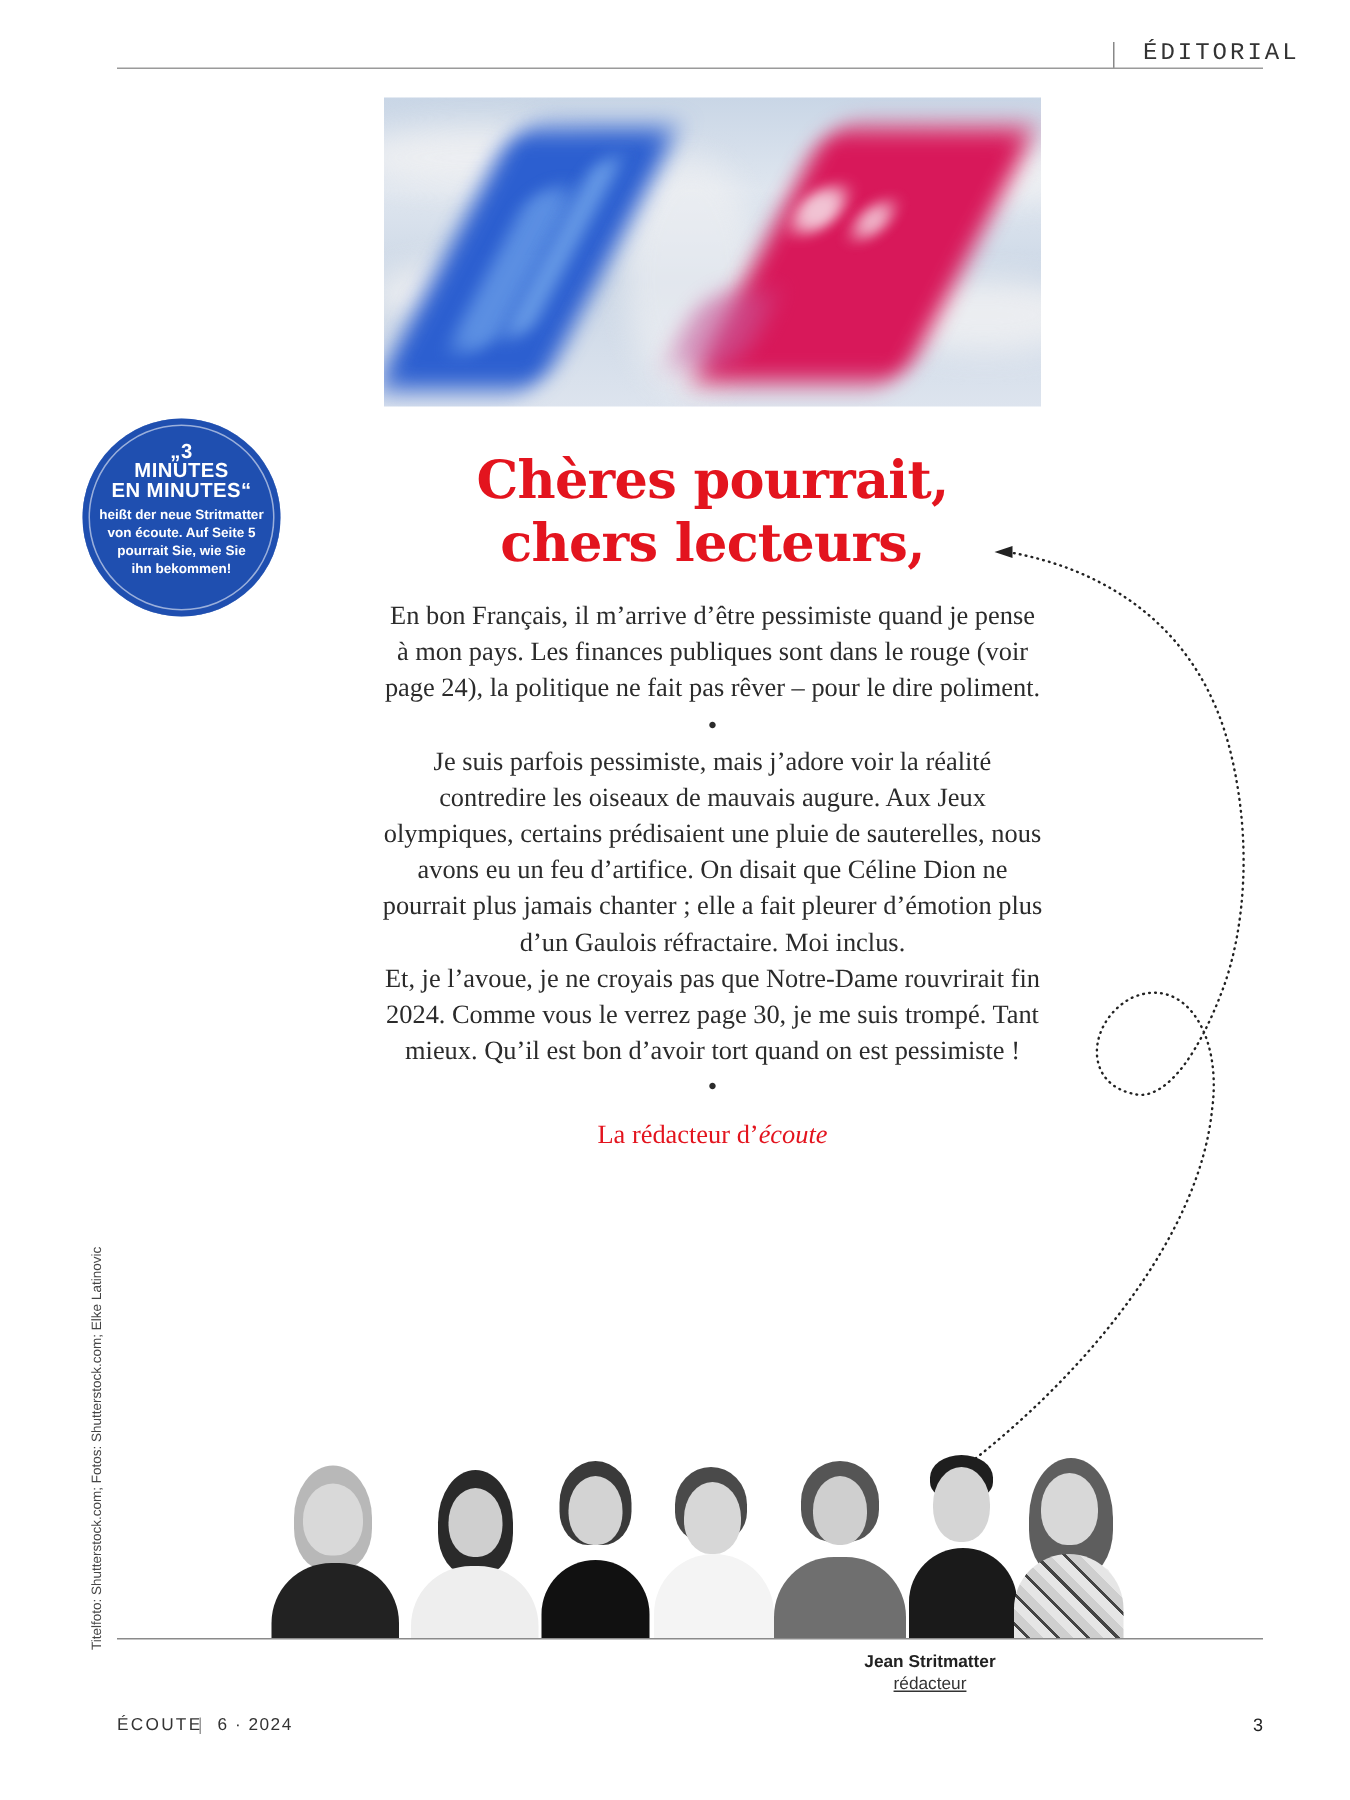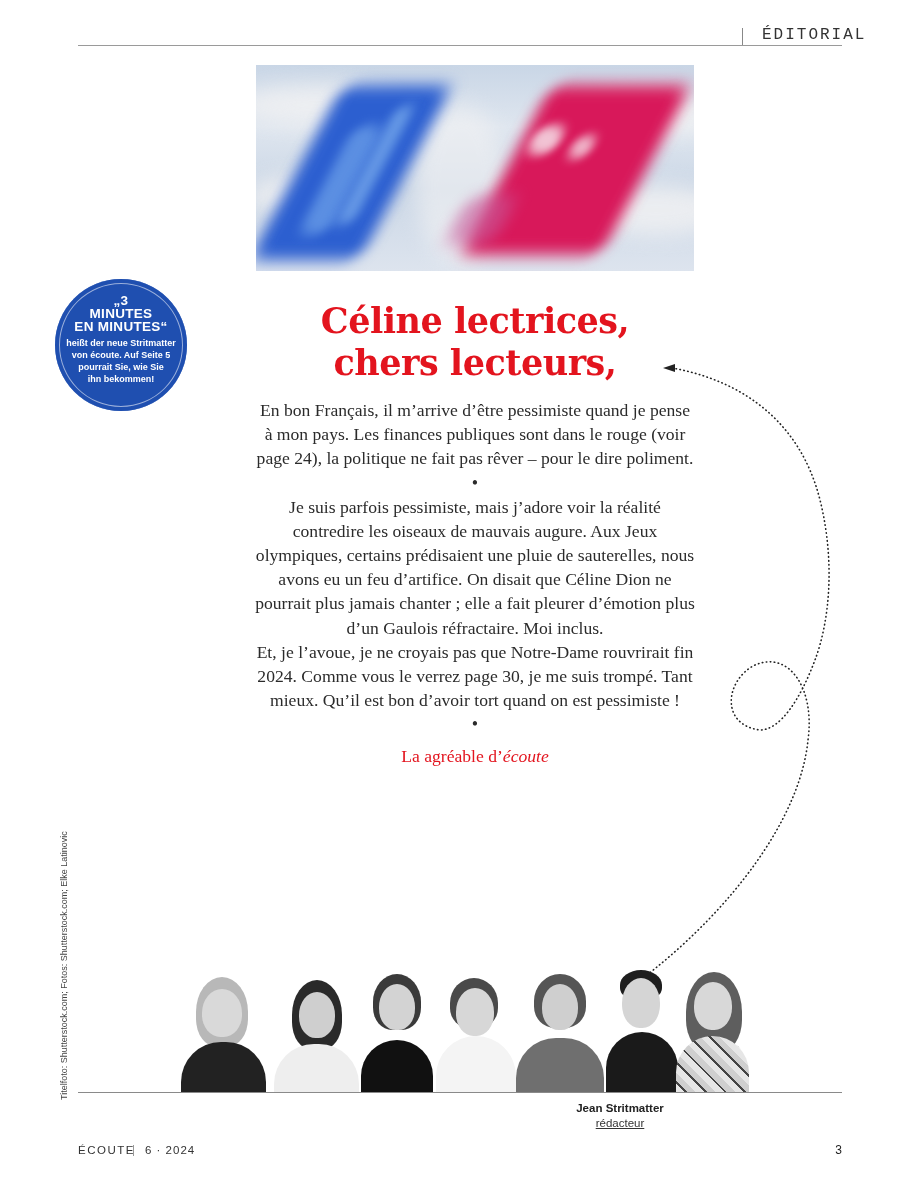--- a/index.html
+++ b/index.html
@@ -83,31 +83,31 @@
   </div>
   <div class="sub">
     <div>heißt der neue Stritmatter</div>
     <div>von écoute. Auf Seite 5</div>
     <div>pourrait Sie, wie Sie</div>
     <div>ihn bekommen!</div>
   </div>
 </div>
 
 <div class="headline">
-  <div>Céline lectrices,</div>
+  <div>Chères pourrait,</div>
   <div>chers lecteurs,</div>
 </div>
 
 <div class="body-text">
   <p>En bon Français, il m’arrive d’être pessimiste quand je pense à mon pays. Les finances publiques sont dans le rouge (voir page 24), la politique ne fait pas rêver – pour le dire poliment.</p>
   <p class="bullet">•</p>
   <p>Je suis parfois pessimiste, mais j’adore voir la réalité contredire les oiseaux de mauvais augure. Aux Jeux olympiques, certains prédisaient une pluie de sauterelles, nous avons eu un feu d’artifice. On disait que Céline Dion ne pourrait plus jamais chanter ; elle a fait pleurer d’émotion plus d’un Gaulois réfractaire. Moi inclus.</p>
   <p>Et, je l’avoue, je ne croyais pas que Notre-Dame rouvrirait fin 2024. Comme vous le verrez page 30, je me suis trompé. Tant mieux. Qu’il est bon d’avoir tort quand on est pessimiste !</p>
   <p class="bullet">•</p>
-  <p class="signoff"><span>La agréable d’</span><i>écoute</i></p>
+  <p class="signoff"><span>La rédacteur d’</span><i>écoute</i></p>
 </div>
 
 <svg class="dotted-path" viewBox="0 0 900 1200">
   <path d="M672 368 C 740 380, 800 420, 820 500 C 835 560, 830 620, 815 660 C 800 700, 780 730, 760 730 C 720 725, 725 680, 755 665 C 790 650, 815 690, 808 740 C 800 820, 730 910, 647 975" fill="none" stroke="#222" stroke-width="1.6" stroke-dasharray="0.5 3.5" stroke-linecap="round"></path>
   <polygon points="663,368 675,364 675,372" fill="#222"></polygon>
 </svg>
 
 <div class="team-photo">
 
   <div class="person" style="left:0;width:85px;height:115px;">

